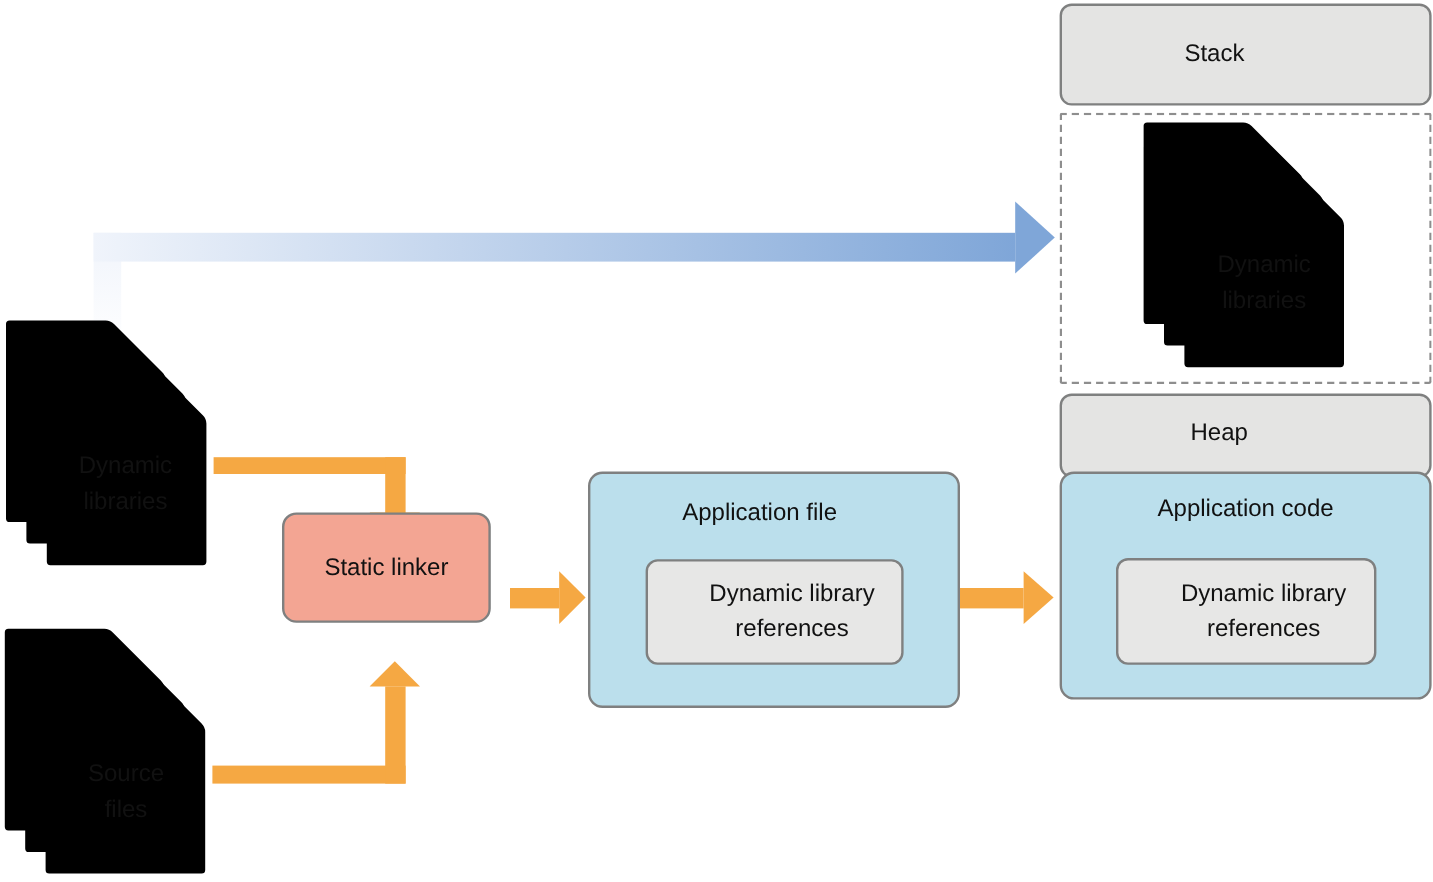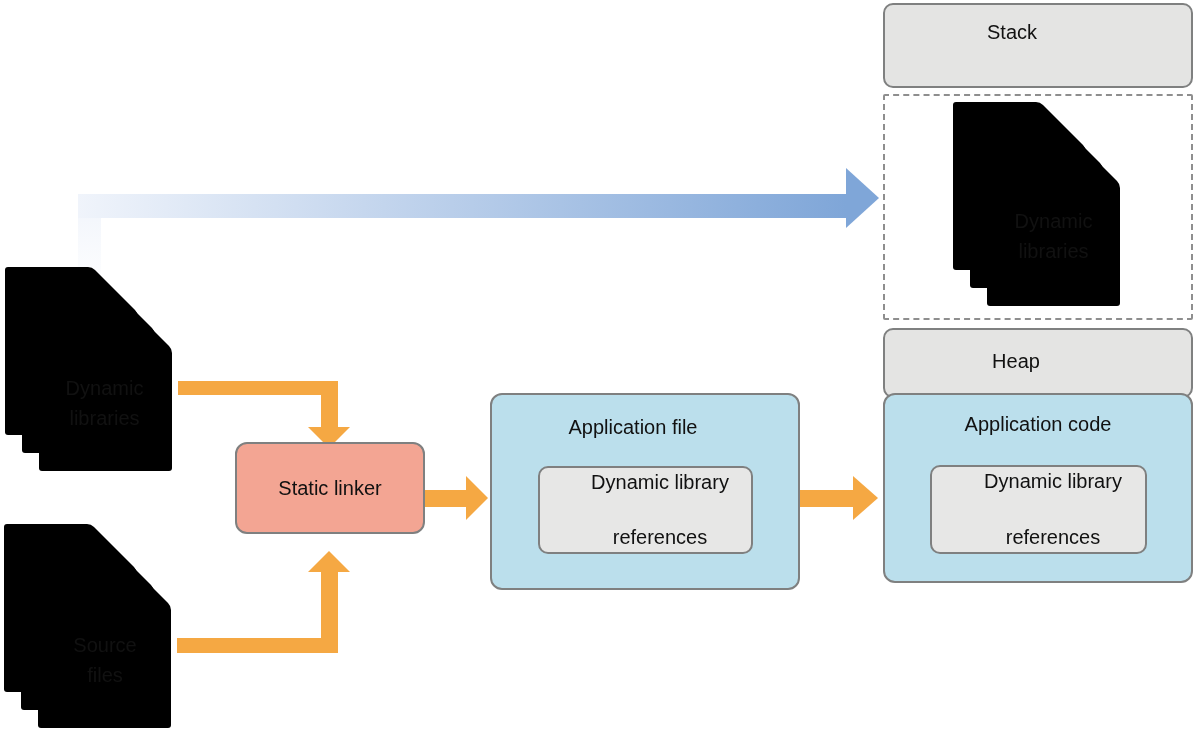--- a/index.html
+++ b/index.html
@@ -8,21 +8,21 @@
     --doc-stroke:#8b8b8b; --dash-gray:#8e8e8e;
     --blue-arrow-start:#f0f4fb; --blue-arrow-end:#7fa6d8; --text:#111111;
   }
   *{margin:0;padding:0;box-sizing:border-box;}
   body{font-family:"Liberation Sans","DejaVu Sans",sans-serif;color:var(--text);background:#fff;}
   .canvas{position:relative;width:1194px;height:735px;background:#fff;overflow:hidden;}
   .box{position:absolute;border:2px solid var(--border-gray);}
   .hdr{background:var(--header-gray);border-radius:10px;}
   .bluebox{background:var(--box-blue);border-radius:12px;}
   .innerbox{background:var(--inner-gray);border-radius:10px;display:flex;flex-direction:column;
-            align-items:center;justify-content:space-between;font-size:20px;line-height:29px;padding-left:29px;}
+            align-items:center;justify-content:center;font-size:20px;line-height:29px;padding-left:29px;}
   .dashedbox{position:absolute;border:2px dashed var(--dash-gray);background:#fff;border-radius:2px;}
   .linker{position:absolute;background:var(--salmon);border:2px solid var(--border-gray);
           border-radius:12px;display:flex;align-items:center;justify-content:center;font-size:20px;}
   .ctrtext{position:absolute;text-align:center;font-size:20px;line-height:26px;}
   .doclabel{position:absolute;text-align:center;font-size:20px;line-height:30px;}
   .oh{position:absolute;background:var(--orange);}            
   .tri{position:absolute;width:0;height:0;}
   .tri-down{border-left:21px solid transparent;border-right:21px solid transparent;border-top:21px solid var(--orange);}
   .tri-up{border-left:21px solid transparent;border-right:21px solid transparent;border-bottom:21px solid var(--orange);}
   .tri-right{border-top:22px solid transparent;border-bottom:22px solid transparent;border-left:22px solid var(--orange);}
@@ -55,21 +55,21 @@
   </defs>
 </svg>
 
 <div class="canvas">
 
   <div class="blue-strip" style="left:78px;top:194px;width:23px;height:108px;z-index:0"></div>
   <div class="blue-band" style="left:78px;top:194px;width:768px;height:24px;z-index:1"></div>
   <div class="blue-head" style="left:846px;top:168px;z-index:1"></div>
 
   <div class="box hdr" style="left:883px;top:3px;width:310px;height:85px;z-index:1"></div>
-  <div class="ctrtext" style="left:883px;top:19px;width:258px;z-index:2">Stack</div>
+  <div class="ctrtext" style="left:883px;top:32px;width:258px;z-index:2">Stack</div>
 
   <div class="dashedbox" style="left:883px;top:94px;width:310px;height:226px;z-index:0"></div>
   <svg class="docstack" style="left:953px;top:102px;z-index:1" width="168" height="205" viewBox="0 0 168 205">
       <use href="#docgroup"></use>
     </svg>
   <div class="doclabel" style="left:987px;top:206px;width:133px;z-index:2">
     <div>Dynamic</div>
     <div>libraries</div>
   </div>
 
@@ -106,21 +106,21 @@
   <div class="oh" style="left:177px;top:638px;width:161px;height:15px"></div>
   <div class="oh" style="left:321px;top:572px;width:17px;height:81px"></div>
   <div class="tri tri-up" style="left:308px;top:551px"></div>
 
   <div class="oh" style="left:425px;top:490px;width:41px;height:17px"></div>
   <div class="tri tri-right" style="left:466px;top:476px"></div>
 
   <div class="oh" style="left:800px;top:490px;width:53px;height:17px"></div>
   <div class="tri tri-right-lg" style="left:853px;top:476px"></div>
 
-  <div class="linker" style="left:235px;top:442px;width:190px;height:92px;z-index:2">
+  <div class="linker" style="left:235px;top:427px;width:174px;height:92px;z-index:2">
     <span>Static linker</span>
   </div>
 
   <div class="box bluebox" style="left:490px;top:393px;width:310px;height:197px;z-index:2"></div>
   <div class="ctrtext" style="left:478px;top:414px;width:310px;z-index:3">Application file</div>
   <div class="box innerbox" style="left:538px;top:466px;width:215px;height:88px;z-index:3">
     <div>Dynamic library</div>
     <div>references</div>
   </div>
 

